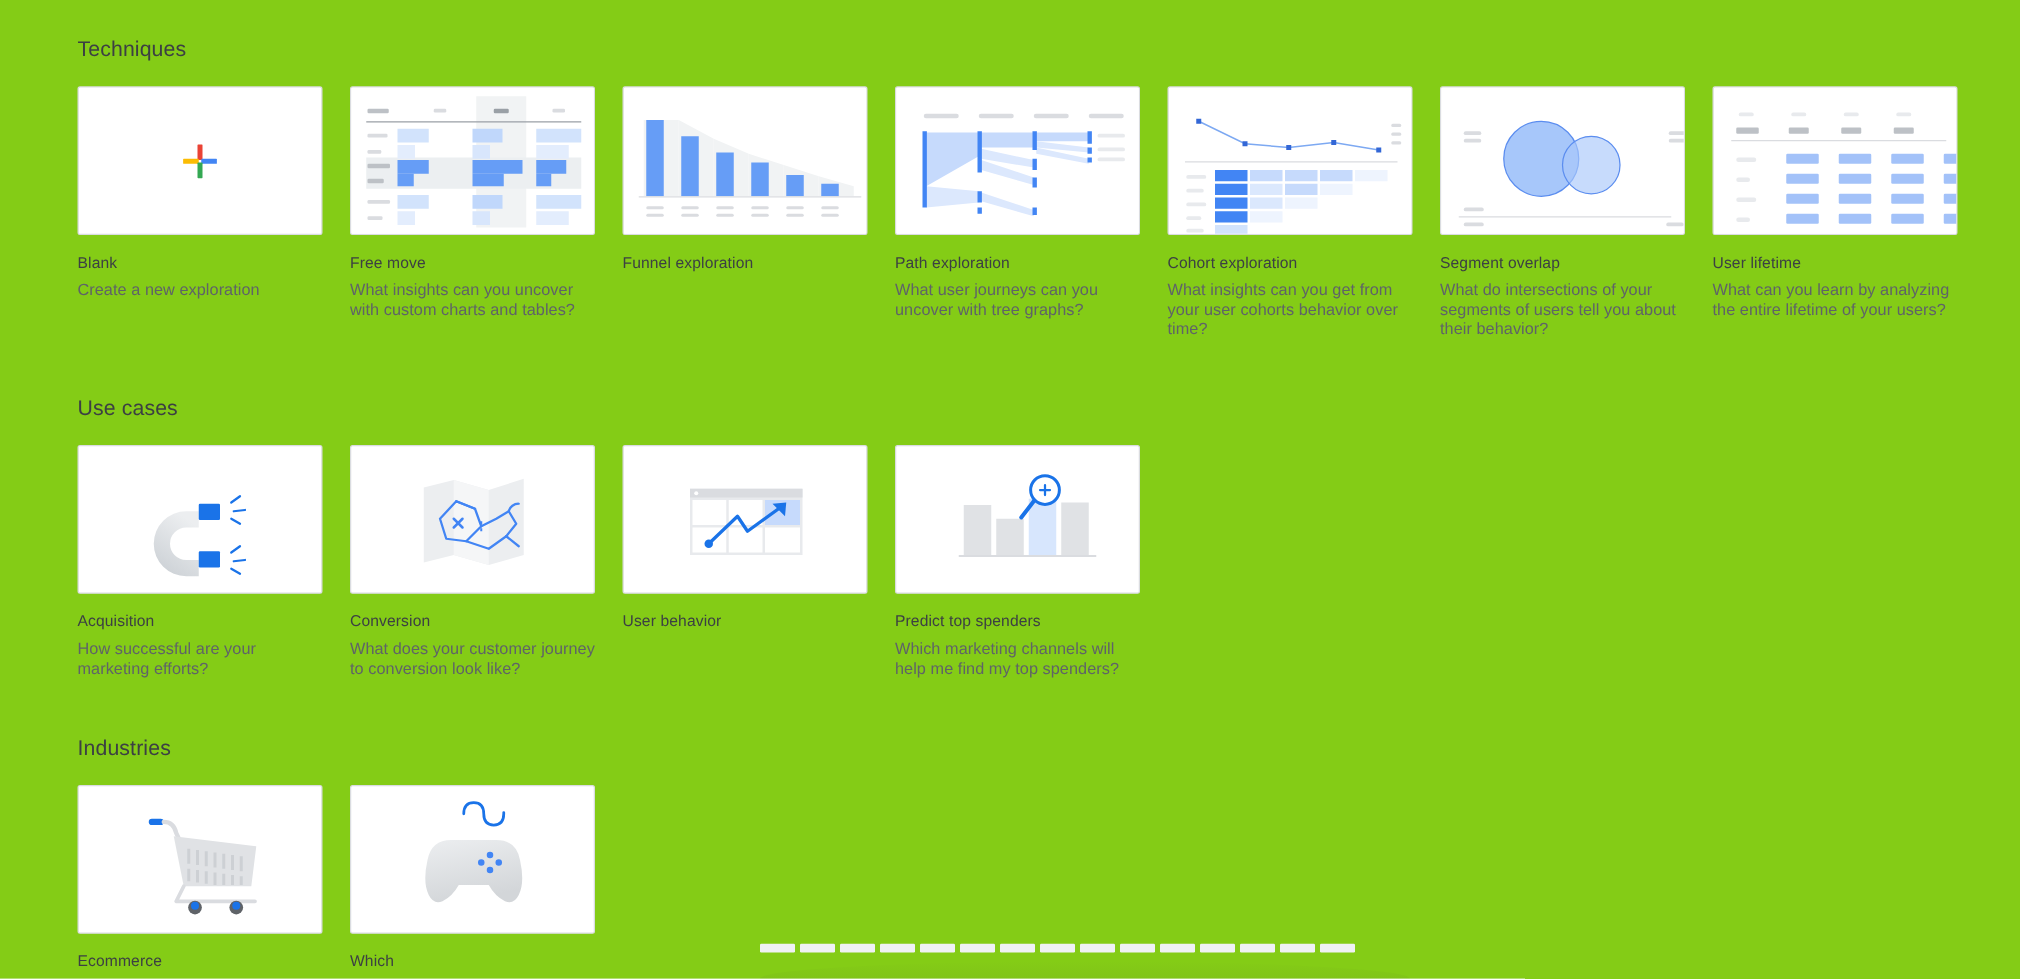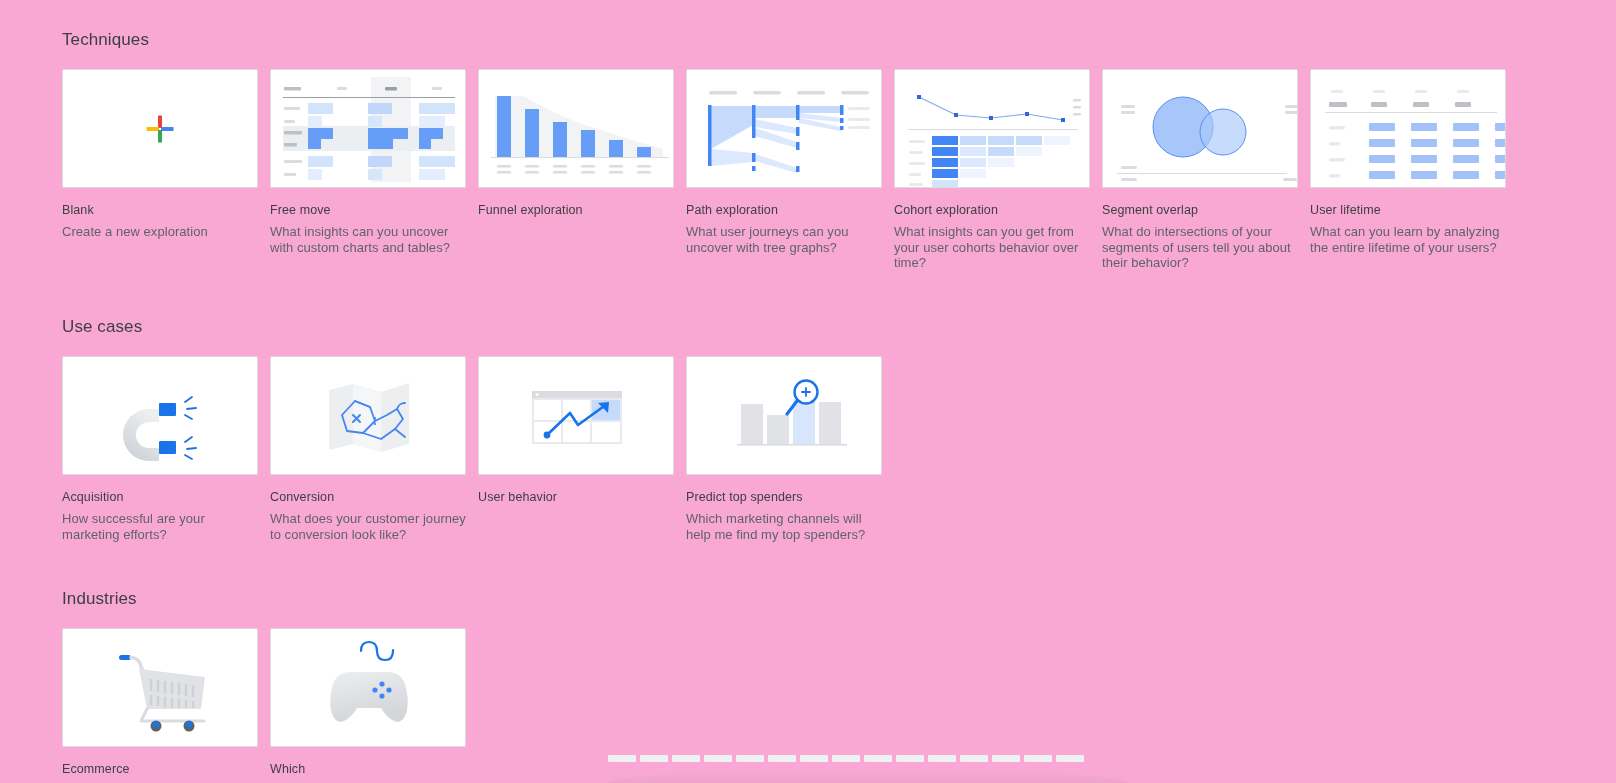--- a/index.html
+++ b/index.html
@@ -7,36 +7,36 @@
     width: 1616px;
     height: 783px;
     background: #f8f9fa;
     font-family: "Liberation Sans", sans-serif;
     overflow: hidden;
   }
   .page {
     position: relative;
     width: 1616px;
     height: 783px;
-    background: #f9a8d4;
+    background: #84cc16;
     padding: 0 0 0 62px;
   }
 
   .section { margin-bottom: 0; }
   .section-title {
     font-size: 17px;
     color: #3c4043;
     font-weight: 400;
     letter-spacing: .1px;
   }
   #sec-techniques { padding-top: 30px; }
   #sec-usecases   { padding-top: 47px; }
   #sec-industries { padding-top: 47px; }
 
-  .card-row { display: flex; gap: 0; margin-top: 19px; }
+  .card-row { display: flex; gap: 10px; margin-top: 19px; }
   .card { width: 196px; margin-right: 12px; }
 
   .thumb {
     width: 196px;
     height: 119px;
     background: #ffffff;
     border: 1px solid #dadce0;
     border-radius: 2px;
     position: relative;
     overflow: hidden;

